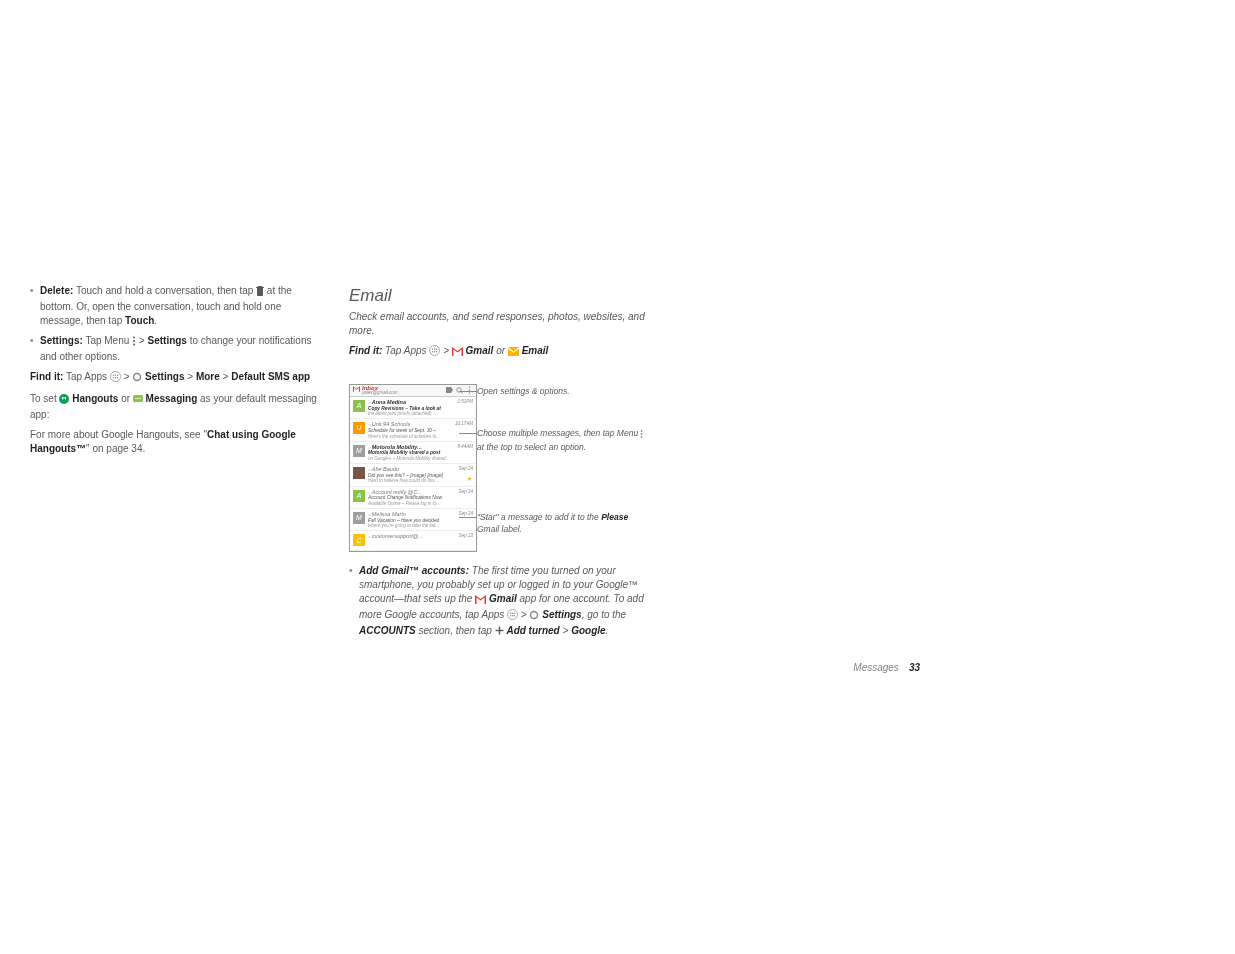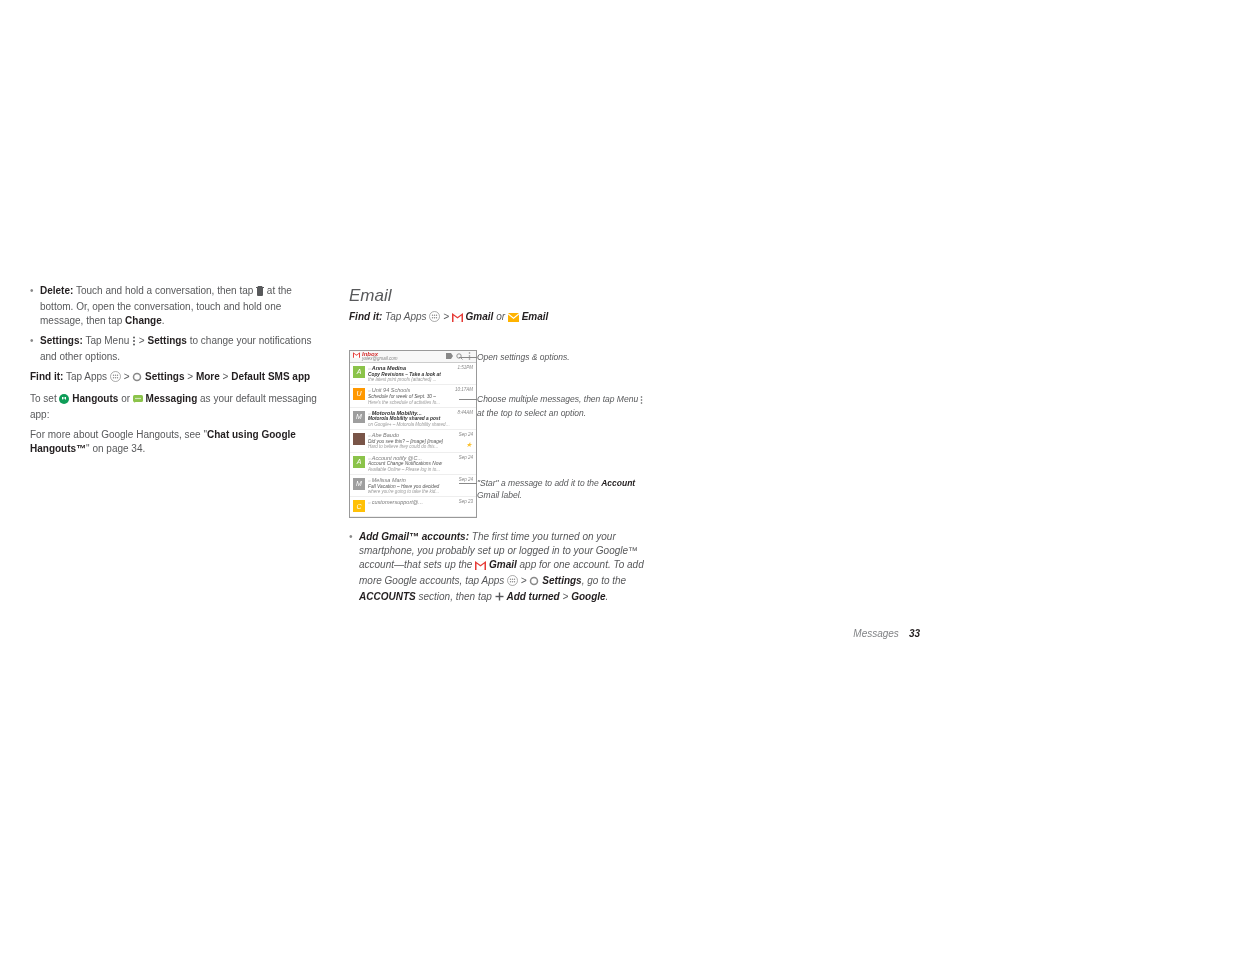--- a/index.html
+++ b/index.html
@@ -49,21 +49,21 @@
 
   <div class="col">
     <div class="bullet-row">
       <div class="bullet-dot">•</div>
       <div class="bullet-body">
         <b>Delete:</b><span> Touch and hold a conversation, then tap </span>
         <span class="icon-sm">
           <svg width="8" height="10" viewBox="0 0 8 10">
               <path fill="#58595b" d="M1 2h6v7a1 1 0 0 1-1 1H2a1 1 0 0 1-1-1V2zm1-2h4l.5 1H8v1H0V1h1.5L2 0z"></path>
             </svg>
-        </span><span> at the bottom. Or, open the conversation, touch and hold one message, then tap </span><b>Change</b>.
+        </span><span> at the bottom. Or, open the conversation, touch and hold one message, then tap </span><b>Touch</b>.
       </div>
     </div>
     <div class="bullet-row">
       <div class="bullet-dot">•</div>
       <div class="bullet-body">
         <b>Settings:</b><span> Tap Menu </span>
         <span class="icon-sm">
           <svg width="4" height="10" viewBox="0 0 4 10">
               <circle cx="2" cy="1.5" r="1" fill="#58595b"></circle>
               <circle cx="2" cy="5" r="1" fill="#58595b"></circle>
@@ -114,20 +114,21 @@
       </span>
       <b>Messaging</b><span> as your default messaging app:</span>
     </div>
     <div class="para">
       <span>For more about Google Hangouts, see "</span><b>Chat using Google Hangouts™</b><span>" on page 34.</span>
     </div>
   </div>
 
   <div class="col col-right">
     <div class="h1">Email</div>
+    <div class="para">Check email accounts, and send responses, photos, websites, and more.</div>
     <div class="para">
       <b>Find it:</b><span> Tap Apps </span>
       <span class="icon-sm">
         <svg width="11" height="11" viewBox="0 0 11 11">
             <circle cx="5.5" cy="5.5" r="5" fill="none" stroke="#888" stroke-width="0.7"></circle>
             <circle cx="3.5" cy="4.3" r=".7" fill="#888"></circle>
             <circle cx="5.5" cy="4.3" r=".7" fill="#888"></circle>
             <circle cx="7.5" cy="4.3" r=".7" fill="#888"></circle>
             <circle cx="3.5" cy="6.7" r=".7" fill="#888"></circle>
             <circle cx="5.5" cy="6.7" r=".7" fill="#888"></circle>
@@ -249,21 +250,21 @@
       <div class="callouts">
         <div class="callout" style="top:2px;"><div class="line" style="width:18px; left:-18px; top:5px;"></div><span>Open settings &amp; options.</span></div>
         <div class="callout" style="top:44px;"><div class="line" style="width:18px; left:-18px; top:5px;"></div>
           <span><span>Choose multiple messages, then tap Menu </span><span class="icon-sm"><svg width="3" height="8" viewBox="0 0 3 8">
                   <circle cx="1.5" cy="1" r=".8" fill="#58595b"></circle>
                   <circle cx="1.5" cy="4" r=".8" fill="#58595b"></circle>
                   <circle cx="1.5" cy="7" r=".8" fill="#58595b"></circle>
                 </svg></span><span> at the top to select an option.</span></span>
         </div>
         <div class="callout" style="top:128px;"><div class="line" style="width:18px; left:-18px; top:5px;"></div>
-          <span><span>"Star" a message to add it to the </span><b>Account</b><span> Gmail label.</span></span>
+          <span><span>"Star" a message to add it to the </span><b>Please</b><span> Gmail label.</span></span>
         </div>
       </div>
     </div>
 
     <div class="bullet-row">
       <div class="bullet-dot">•</div>
       <div class="bullet-body">
         <b>Add Gmail™ accounts:</b><span> The first time you turned on your smartphone, you probably set up or logged in to your Google™ account—that sets up the </span>
         <span class="icon-sm">
           <svg width="11" height="9" viewBox="0 0 11 9">

